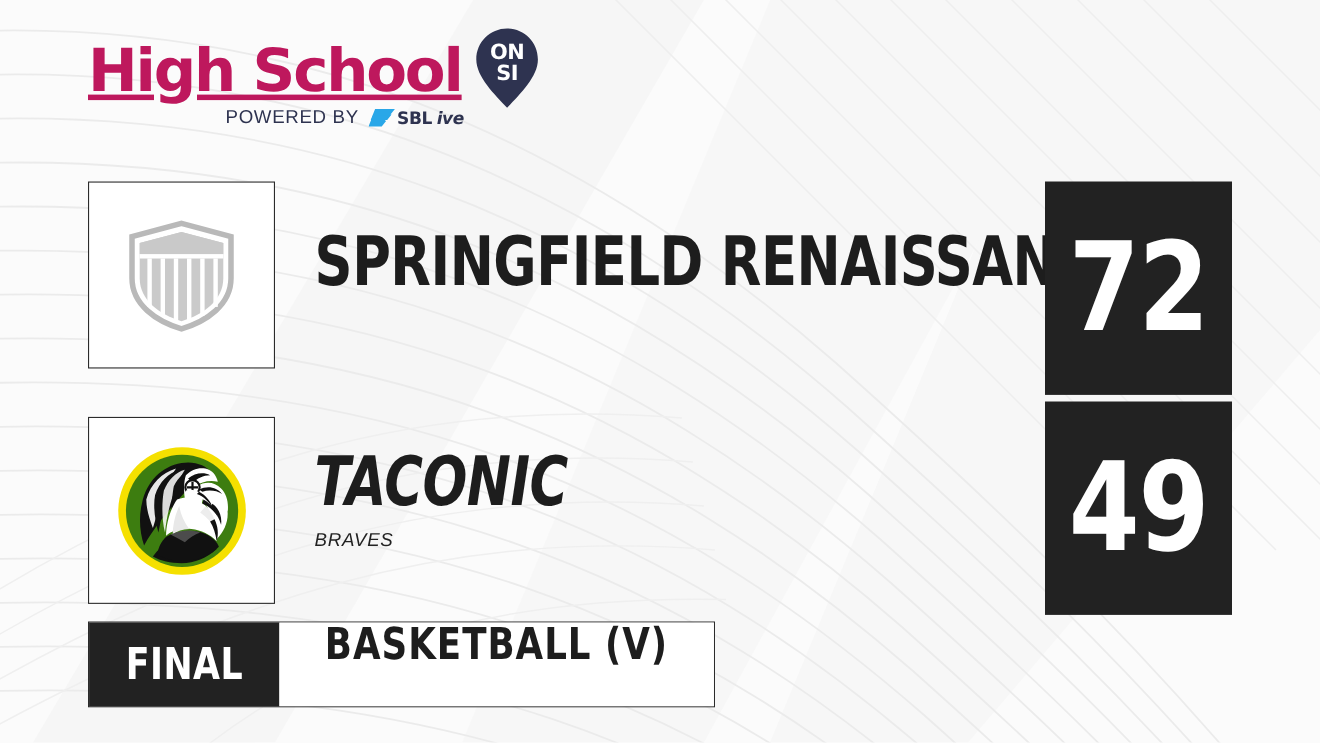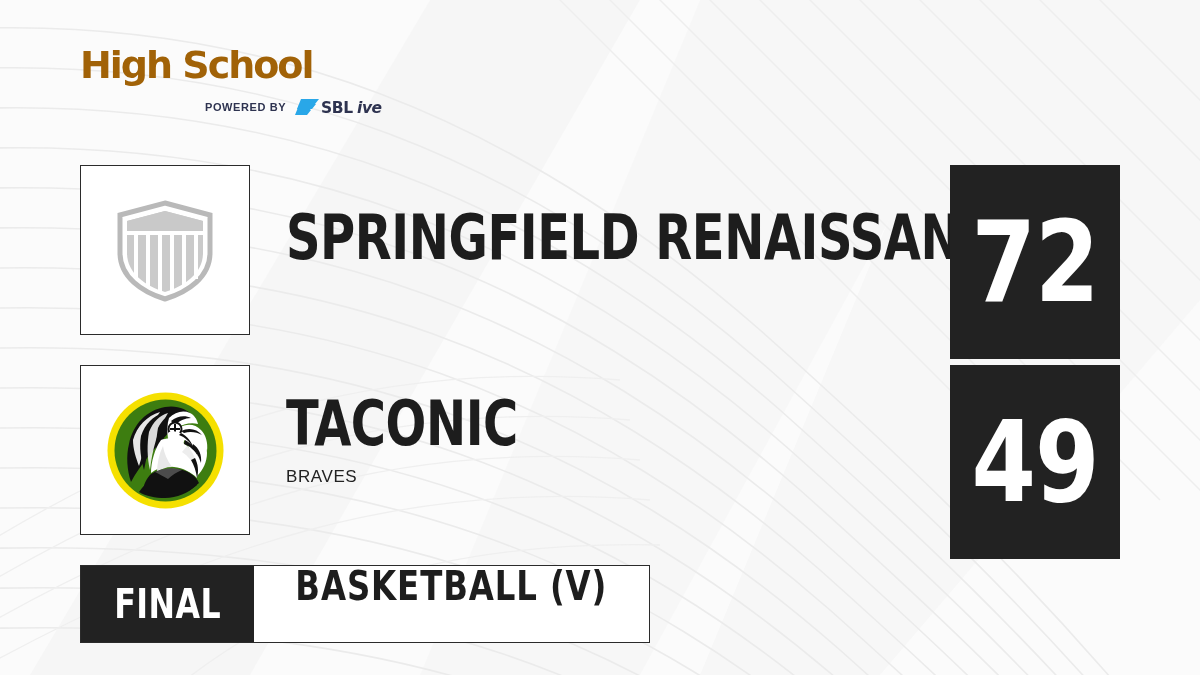--- a/index.html
+++ b/index.html
@@ -13,43 +13,44 @@
 
   
   #bg { position:absolute; inset:0; z-index:0; }
 
   
   #header { position:absolute; left:80px; top:34px; z-index:3; }
   #wordmark-row { display:flex; align-items:center; height:62px; }
   #wordmark {
     font-family:"DejaVu Sans", sans-serif;
     font-weight:bold;
-    font-size:38px;
+    font-size:54px;
     letter-spacing:-2.0px;
-    color:#a16207;
+    color:#be185d;
     line-height:58px;
     white-space:nowrap;
+    text-decoration:underline;
   }
   #pin-wrap { margin-left:10px; margin-top:-2px; }
   #powered-row {
     display:flex; align-items:center;
     margin-top:1px; margin-left:125px;
   }
   #powered-by {
     font-family:"Liberation Sans", sans-serif;
-    font-weight:bold; font-size:11px;
+    font-weight:normal; font-size:17px;
     letter-spacing:0.6px; color:#2e3350;
     white-space:nowrap;
   }
   #sblive-wrap { margin-left:9px; display:flex; align-items:flex-end; }
 
   
   .team-row { position:absolute; left:80px; z-index:3; }
   #row-1 { top:165px; }
-  #row-2 { top:365px; }
+  #row-2 { top:379px;font-style:italic; }
 
   .logo-box {
     position:absolute; left:0; top:0;
     width:170px; height:170px;
     background:#ffffff;
     border:1.5px solid #2b2b2b;
     display:flex; align-items:center; justify-content:center;
   }
 
   .team-text { position:absolute; left:206px; }
@@ -173,20 +174,27 @@
     <path d="M-40,600 C190,460 390,400 630,420"></path>
     <path d="M-40,640 C200,500 400,440 640,460"></path>
     <path d="M-40,680 C210,540 410,480 650,500"></path>
     <path d="M160,700 C280,600 420,540 660,545"></path>
   </g>
 </svg>
 
 <div id="header">
   <div id="wordmark-row">
     <div id="wordmark">High School</div>
+    <div id="pin-wrap">
+      <svg width="62" height="76" viewBox="0 0 62 76">
+        <path d="M31,2 C46.5,2 59,14.5 59,30 C59,46 42,62 31,74 C20,62 3,46 3,30 C3,14.5 15.5,2 31,2 Z" fill="#2e3350"></path>
+        <text x="31" y="30" text-anchor="middle" font-family="DejaVu Sans, sans-serif" font-weight="bold" font-size="19" fill="#ffffff" letter-spacing="-0.5">ON</text>
+        <text x="31" y="49" text-anchor="middle" font-family="DejaVu Sans, sans-serif" font-weight="bold" font-size="19" fill="#ffffff" letter-spacing="-0.5">SI</text>
+      </svg>
+    </div>
   </div>
   <div id="powered-row">
     <span id="powered-by">POWERED BY</span>
     <span id="sblive-wrap">
       <svg width="100" height="20" viewBox="0 0 100 20">
         <path d="M6,2 L24,2 L20,7 L11,7 L21,7 L17,12 L2,12 Z" fill="#29a7e8"></path>
         <path d="M4,8 L19,8 L15,13 L6,13 L16,13 L12,18 L0,18 Z" fill="#29a7e8"></path>
         <text x="26" y="16" font-family="DejaVu Sans, sans-serif" font-weight="bold" font-size="15.5" fill="#2e3350" letter-spacing="-0.4">SBL</text>
         <text x="62" y="16" font-family="DejaVu Sans, sans-serif" font-weight="bold" font-style="italic" font-size="15.5" fill="#2e3350" letter-spacing="-0.4">ive</text>
       </svg>

